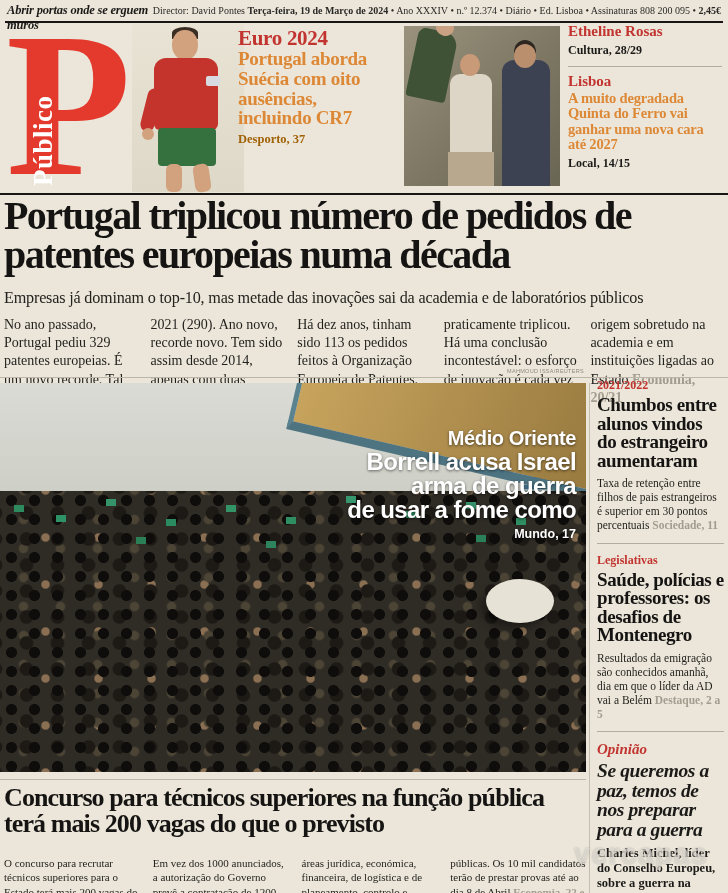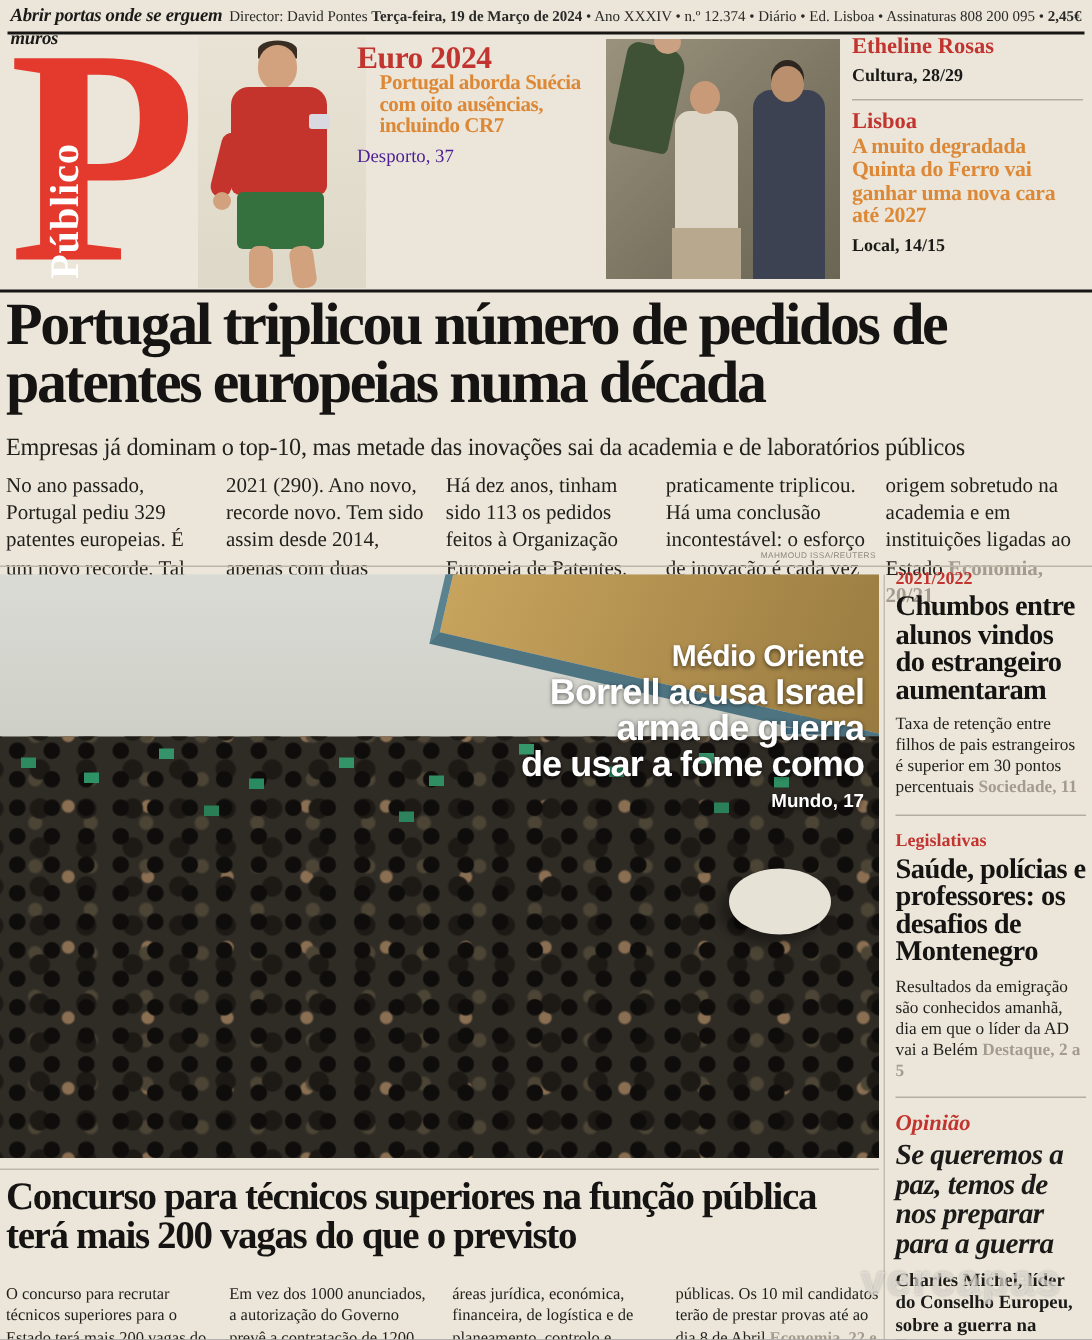--- a/index.html
+++ b/index.html
@@ -28,22 +28,22 @@
   .cr7 .shirt{position:absolute;left:22px;top:34px;width:64px;height:72px;border-radius:12px 12px 6px 6px;background:#c5342c;}
   .cr7 .band{position:absolute;left:74px;top:52px;width:14px;height:10px;background:#d9d9e2;border-radius:2px;}
   .cr7 .arm{position:absolute;left:12px;top:64px;width:14px;height:44px;border-radius:8px;background:#c5342c;transform:rotate(14deg);}
   .cr7 .hand{position:absolute;left:10px;top:104px;width:12px;height:12px;border-radius:50%;background:#d2a27f;}
   .cr7 .shorts{position:absolute;left:26px;top:104px;width:58px;height:38px;border-radius:4px;background:#35703f;}
   .cr7 .leg{position:absolute;left:34px;top:140px;width:16px;height:28px;background:#d2a27f;border-radius:6px;}
   .cr7 .leg2{left:62px;transform:rotate(-8deg);}
   
   .euro{position:absolute;left:238px;top:4px;width:156px;}
   .kicker-red{color:#c2342f;font-weight:bold;font-size:21px;line-height:1.02;letter-spacing:-0.3px;}
-  .euro .hl{color:#dd8836;font-weight:bold;font-size:14px;line-height:1.03;letter-spacing:-0.3px;margin-left:15px;}
-  .ref-black{font-weight:normal;font-size:12.5px;margin-top:4px;color:#4c1d95;}
+  .euro .hl{color:#dd8836;font-weight:bold;font-size:19px;line-height:1.03;letter-spacing:-0.3px;}
+  .ref-black{font-weight:bold;font-size:12.5px;margin-top:4px;color:#a16207;}
   
   .gallery{position:absolute;left:404px;top:2px;width:156px;height:160px;overflow:hidden;
            background:linear-gradient(135deg,#9a927c,#7c7663 55%,#6a6654);}
   .gallery .fig-green{position:absolute;left:8px;top:4px;width:40px;height:70px;background:#3f5236;border-radius:8px 14px 4px 4px;transform:rotate(12deg);}
   .gallery .fig-green .h{position:absolute;left:16px;top:-12px;width:18px;height:16px;border-radius:50%;background:#caa183;}
   .gallery .fig-white{position:absolute;left:46px;top:48px;width:42px;height:80px;background:#ddd6c6;border-radius:10px 10px 2px 2px;}
   .gallery .fig-white .h{position:absolute;left:10px;top:-20px;width:20px;height:22px;border-radius:50%;background:#c89a77;}
   .gallery .fig-white .sk{position:absolute;left:-2px;top:78px;width:46px;height:34px;background:#b7a88e;}
   .gallery .fig-dark{position:absolute;left:98px;top:34px;width:48px;height:126px;background:#3c4252;border-radius:12px 12px 0 0;}
   .gallery .fig-dark .h{position:absolute;left:12px;top:-16px;width:22px;height:24px;border-radius:50%;background:#b98f6d;box-shadow:0 -4px 0 #2d2620;}

